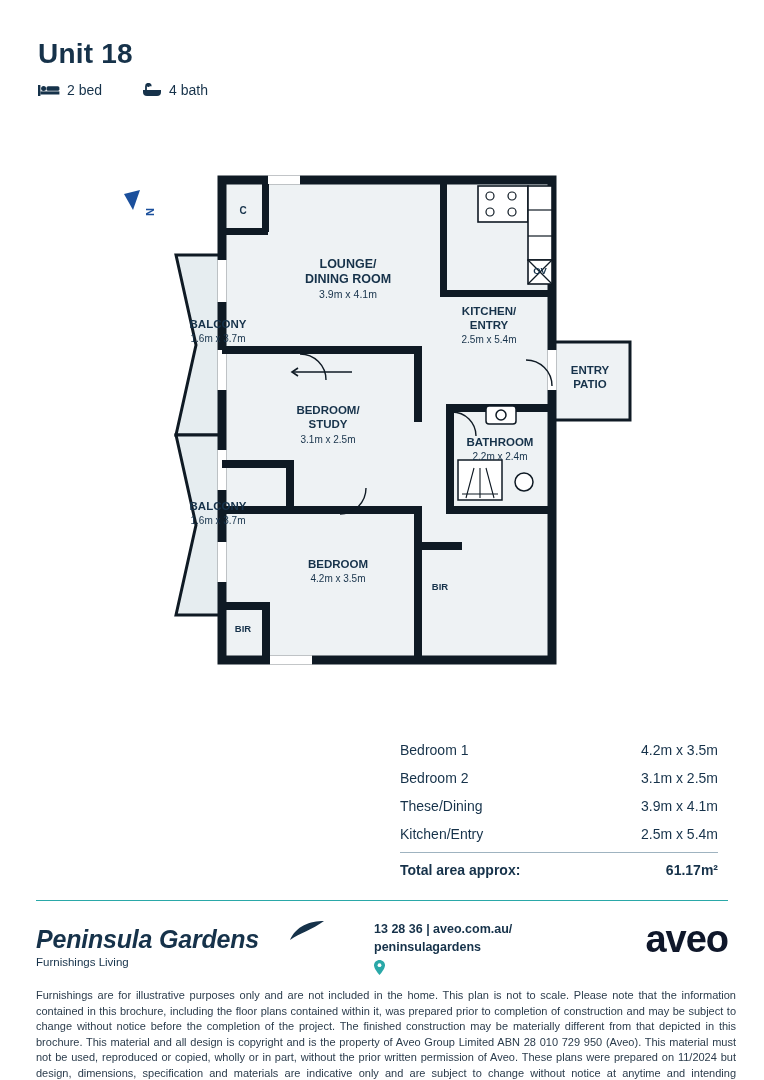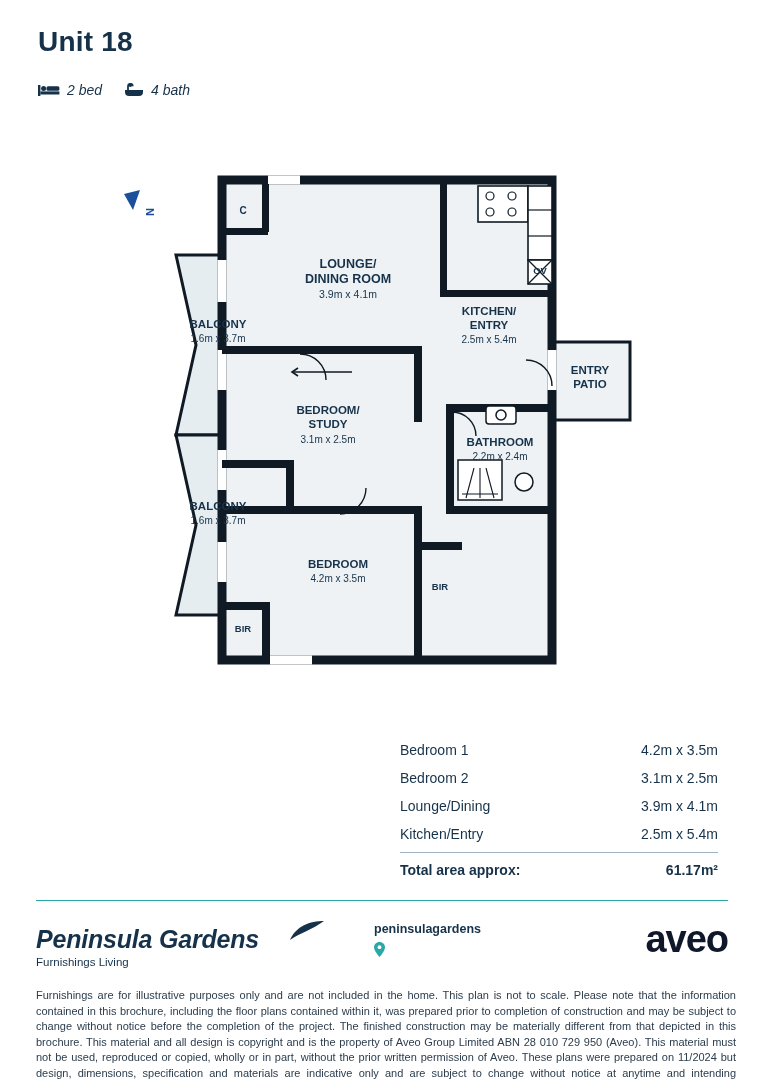--- a/index.html
+++ b/index.html
@@ -13,36 +13,35 @@
     font-family: "Liberation Sans", sans-serif;
     color: #1b2a3a;
     position: relative;
     overflow: hidden;
   }
 
   
   .unit-title {
     position: absolute;
     left: 38px;
-    top: 26px;
+    top: 38px;
     font-size: 28px;
     font-weight: bold;
     color: #16324a;
     letter-spacing: 0.2px;
   }
   .specs {
     position: absolute;
     left: 38px;
     top: 82px;
     display: flex;
     align-items: center;
-    gap: 22px;
+    gap: 40px;
     font-size: 14px;
     color: #16324a;
-    font-style: italic;
   }
   .spec {
     display: flex;
     align-items: center;
     gap: 7px;
   }
   .spec svg { display: block; }
 
   
   .plan {
@@ -318,21 +317,21 @@
 <div class="schedule">
   <div class="sched-row">
     <span class="name">Bedroom 1</span>
     <span class="dim">4.2m x 3.5m</span>
   </div>
   <div class="sched-row">
     <span class="name">Bedroom 2</span>
     <span class="dim">3.1m x 2.5m</span>
   </div>
   <div class="sched-row">
-    <span class="name">Lounge/Dining</span>
+    <span class="name">These/Dining</span>
     <span class="dim">3.9m x 4.1m</span>
   </div>
   <div class="sched-row">
     <span class="name">Kitchen/Entry</span>
     <span class="dim">2.5m x 5.4m</span>
   </div>
   <div class="sched-total">
     <span class="name">Total area approx:</span>
     <span class="dim">61.17m²</span>
   </div>
@@ -345,20 +344,21 @@
   <div class="brand-sub">Furnishings Living</div>
 </div>
 
 <div class="leaf">
   <svg width="38" height="26" viewBox="0 0 38 26">
     <path d="M36 1 C22 1 8 6 2 20 C12 13 24 10 36 1 Z" fill="#16324a"></path>
   </svg>
 </div>
 
 <div class="contact">
+  <div>13 28 36 | aveo.com.au/</div>
   <div>peninsulagardens</div>
   <div class="addr">
     <span class="pin">
       <svg width="11" height="15" viewBox="0 0 11 15">
         <path d="M5.5 0 C2.5 0 0 2.4 0 5.3 C0 9.2 5.5 15 5.5 15 C5.5 15 11 9.2 11 5.3 C11 2.4 8.5 0 5.5 0 Z" fill="#2aa8a8"></path>
         <circle cx="5.5" cy="5.2" r="1.9" fill="#ffffff"></circle>
       </svg>
     </span>
   </div>
 </div>

